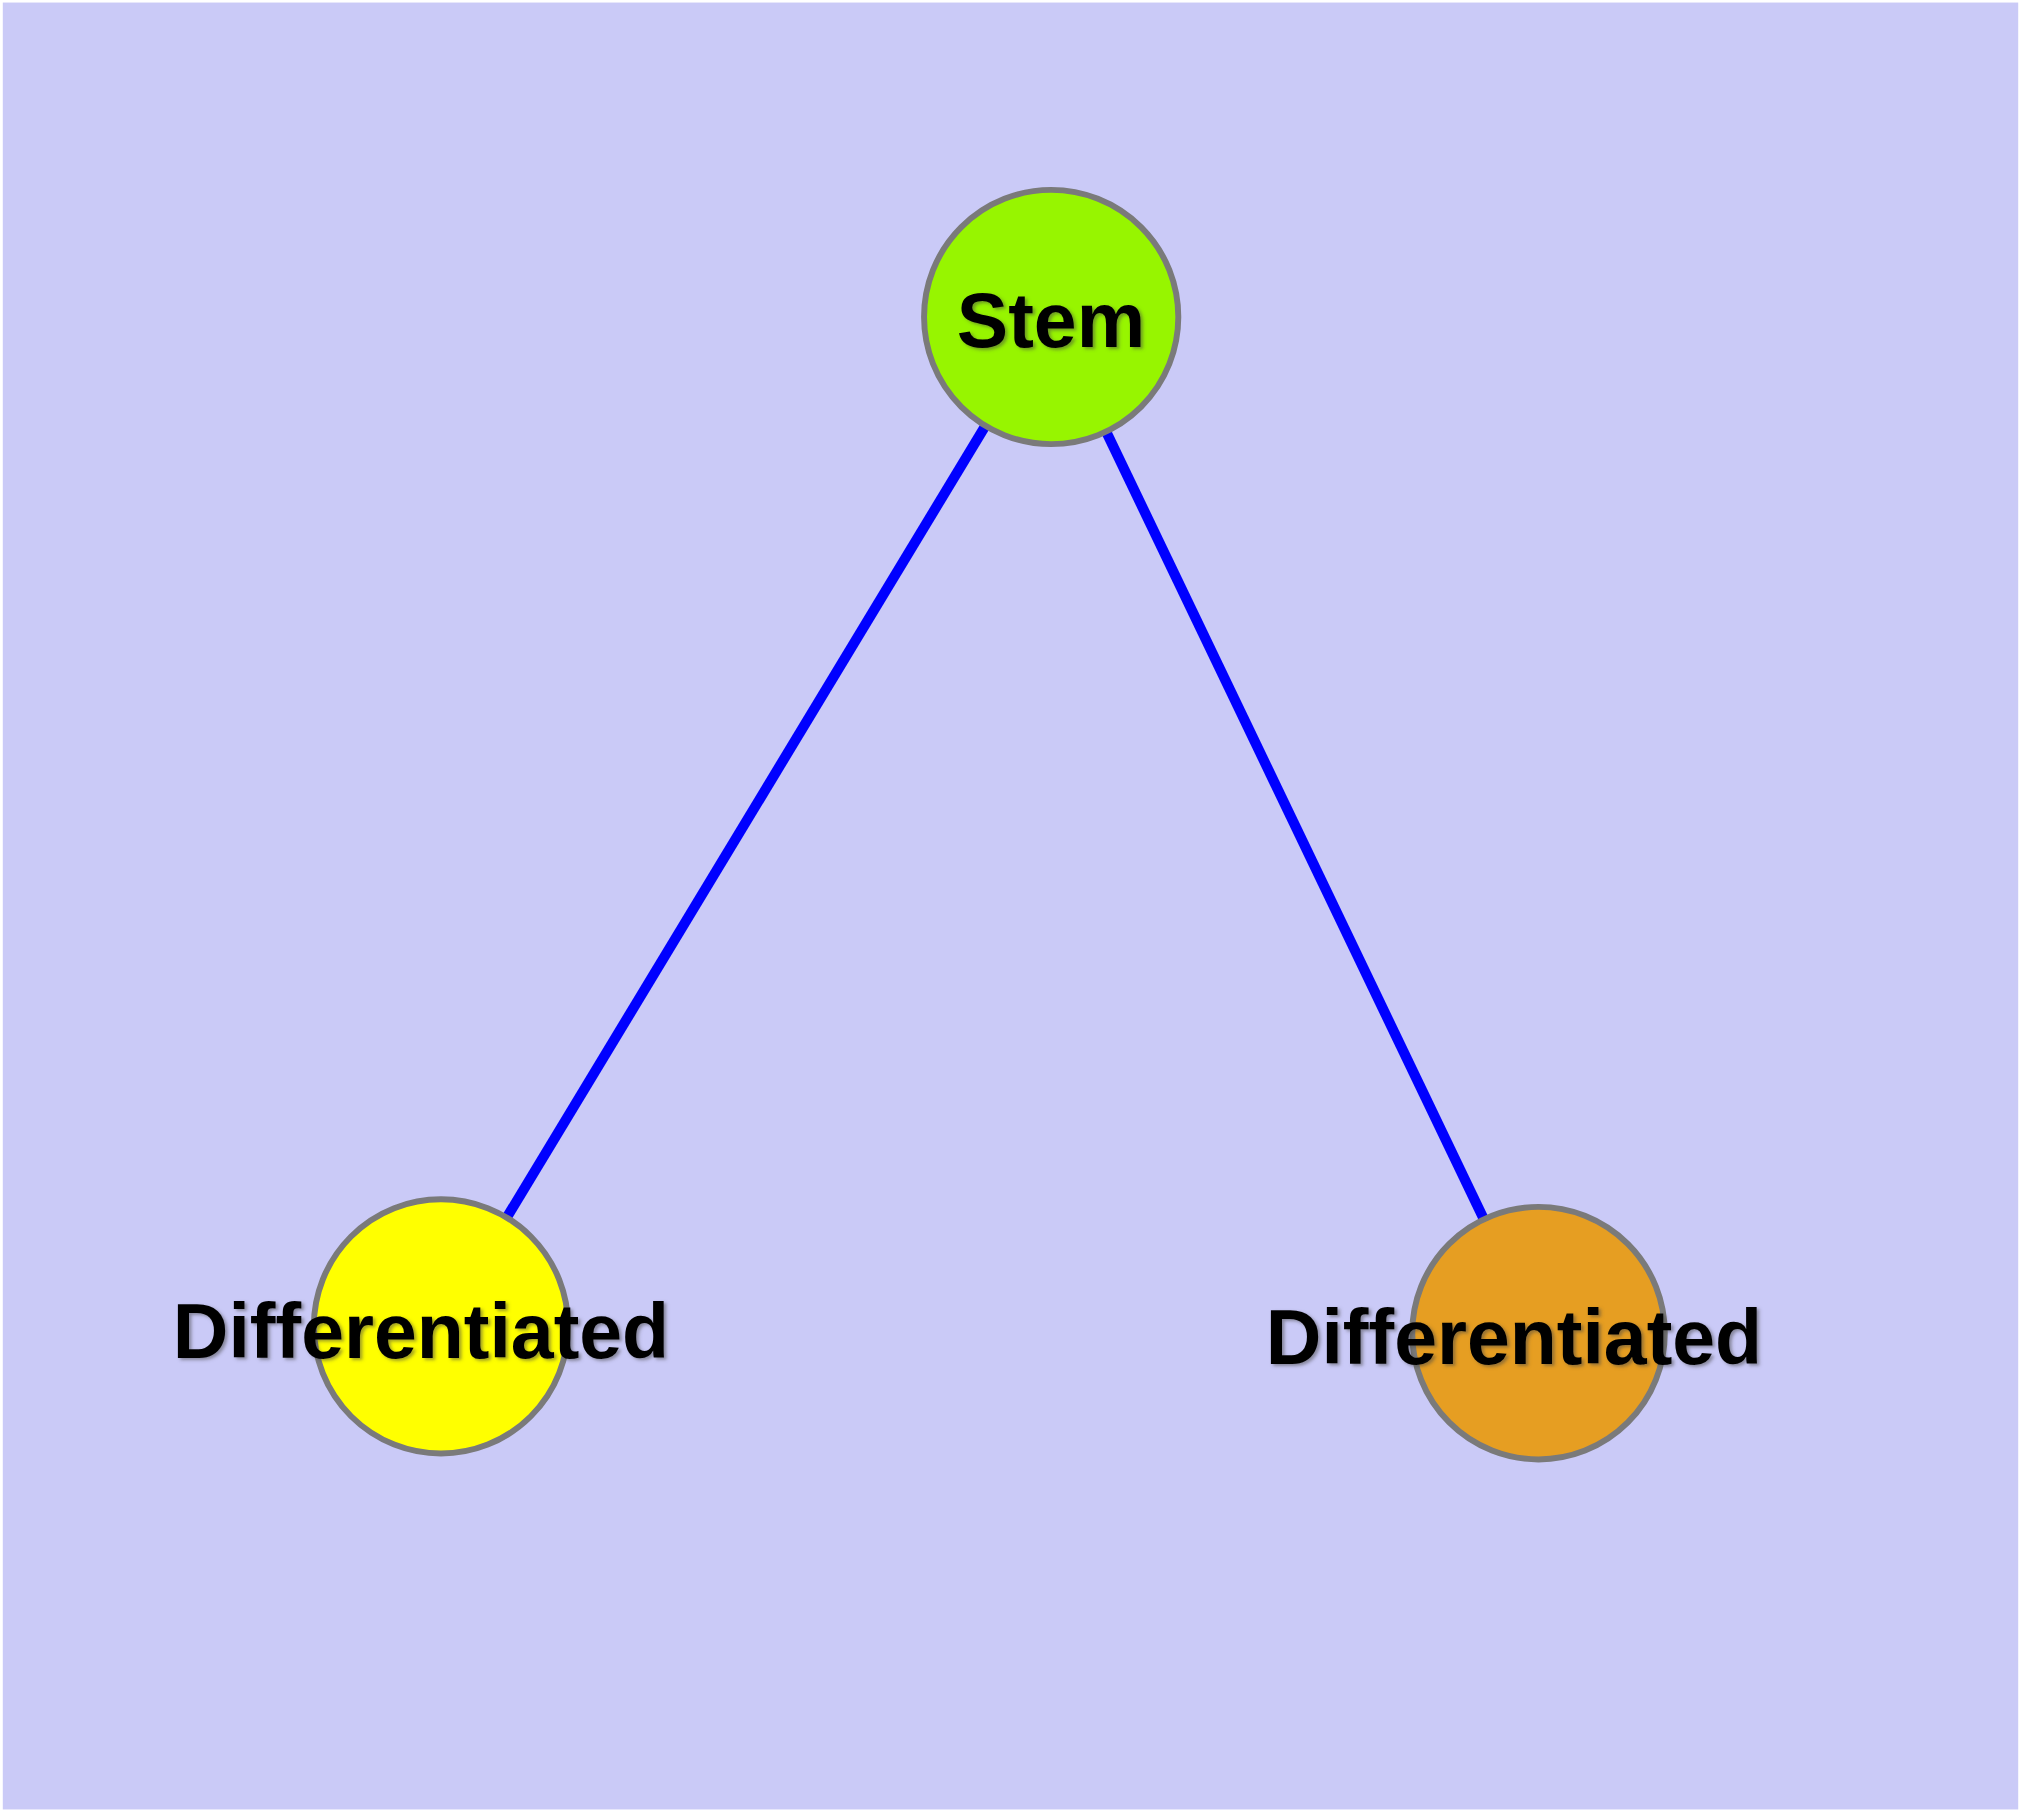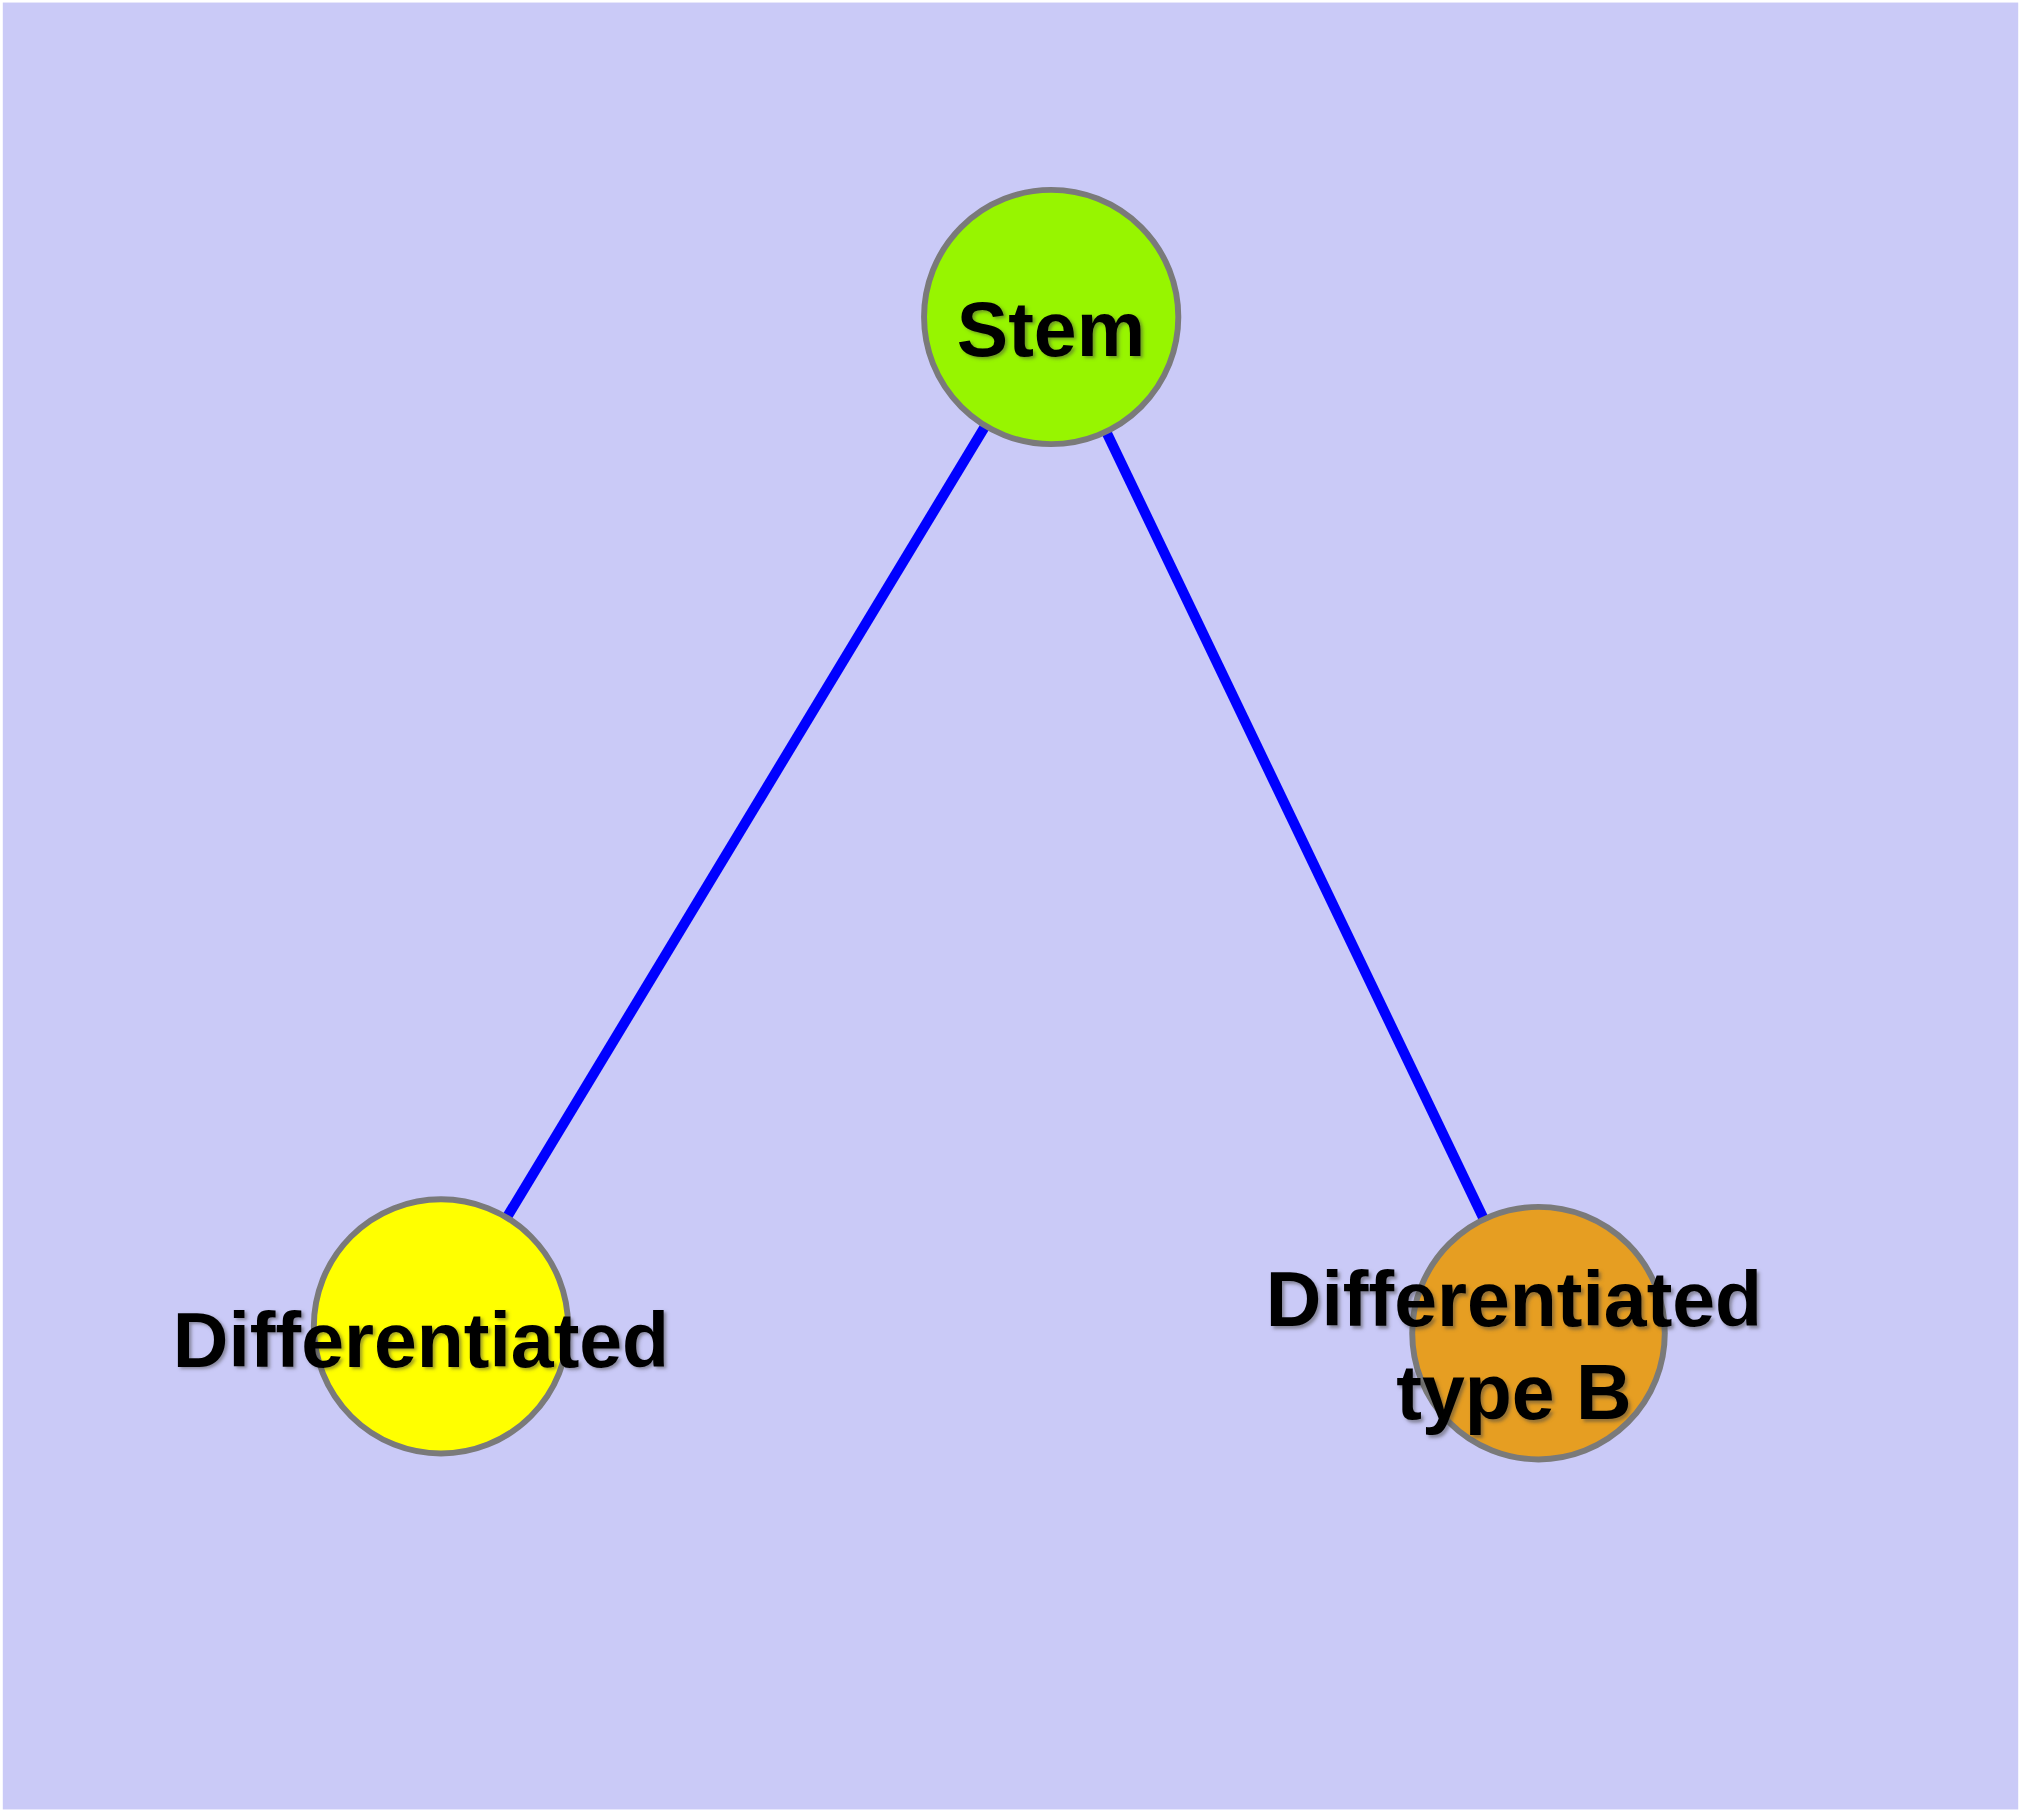--- a/index.html
+++ b/index.html
@@ -25,21 +25,20 @@
     position: absolute;
     transform: translate(-50%, -50%);
     text-align: center;
     font-weight: bold;
     font-size: 77px;
     line-height: 93px;
     color: #000000;
     white-space: nowrap;
     text-shadow: 2.5px 2.5px 3.4px rgba(70, 70, 70, 0.5);
     pointer-events: none;
-    margin-top: 9px;
   }
   .label-stem   { left: 1051px; top: 320px;  }
   .label-type-a { left: 421px;  top: 1331px; }
   .label-type-b { left: 1514px; top: 1337px; }
 </style>
 </head>
 <body>
 
 <div class="page">
 
@@ -58,17 +57,16 @@
   <div class="node-label label-stem">
     <div>Stem</div>
   </div>
 
   <div class="node-label label-type-a">
     <div>Differentiated</div>
   </div>
 
   <div class="node-label label-type-b">
     <div>Differentiated</div>
-    <div>type B</div>
   </div>
 
 </div>
 
 
 </body></html>

